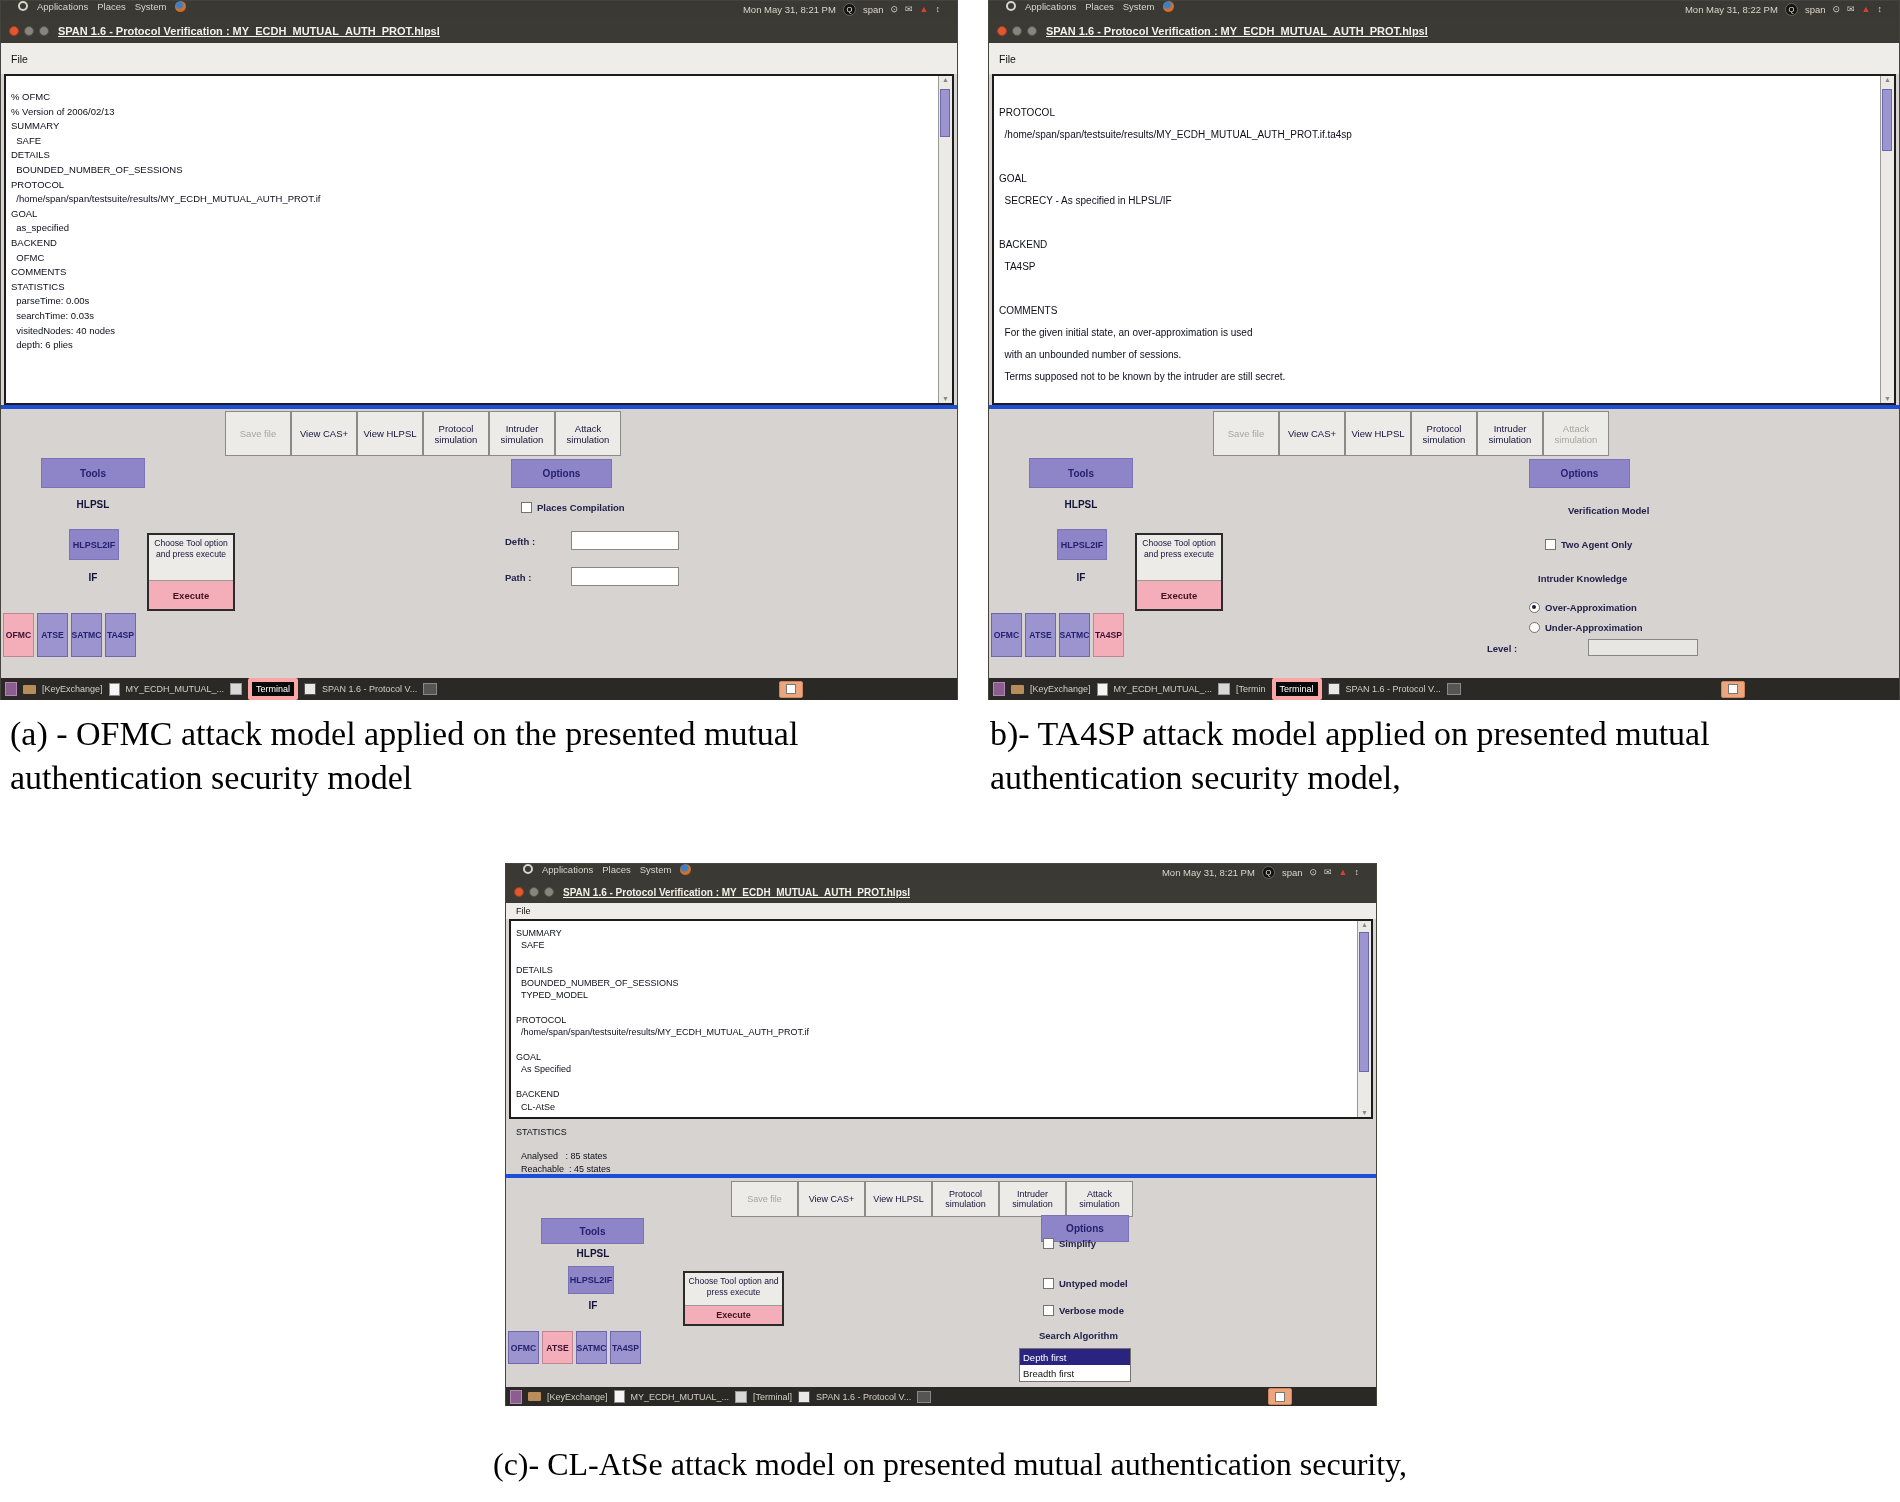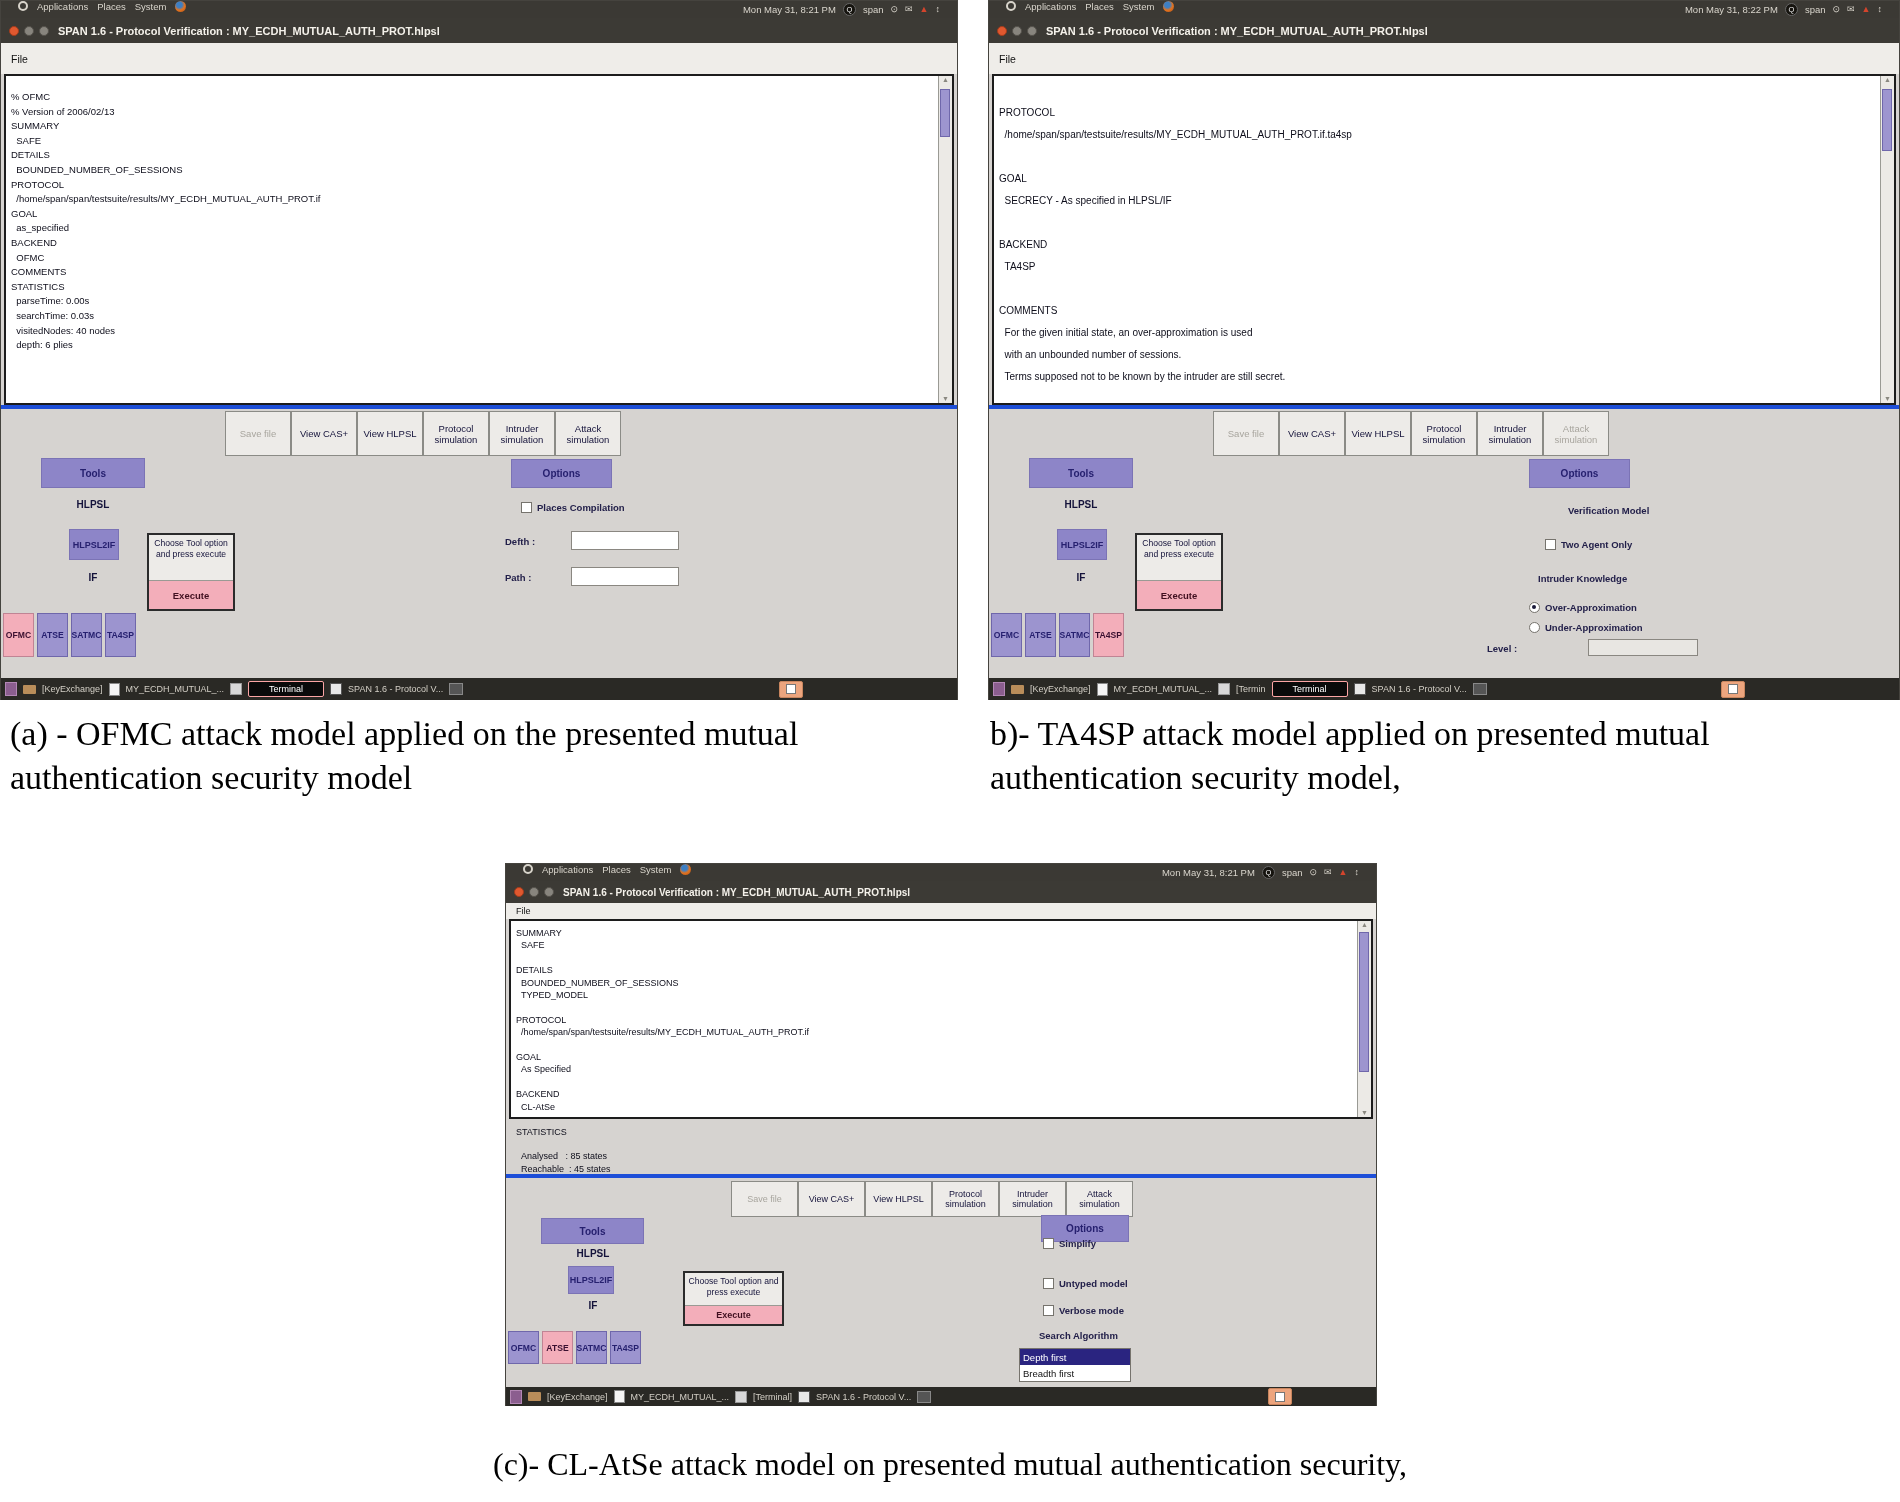--- a/index.html
+++ b/index.html
@@ -19,21 +19,21 @@
   .ff{width:11px;height:11px;border-radius:50%;flex:none;
       background:radial-gradient(circle at 40% 35%,#3d7fc4 0 28%,#e2731f 55%,#b3551a 90%);}
   .tb-right{margin-left:auto;display:flex;align-items:center;gap:7px;}
   .qbadge{width:11px;height:11px;border-radius:50%;background:#16140f;color:#eee;font-size:7.5px;
           display:inline-flex;align-items:center;justify-content:center;border:1px solid #666;}
   .qbadge::after{content:"Q";}
   .ticn{font-size:9px;line-height:1;}
   .warn{color:#d4442c;}
 
   .titlebar{height:25px;background:#3c3a35;color:#f4f1ea;display:flex;align-items:center;
-            font-weight:bold;font-size:11px;gap:5px;padding:0 8px;}
+            font-weight:bold;font-size:11px;gap:5px;padding:0 8px;text-decoration:underline;}
   .pC .titlebar{height:22px;font-size:10px;}
   .wc{width:10px;height:10px;border-radius:50%;background:#88857e;border:1px solid #55524c;box-sizing:border-box;flex:none;}
   .wc.close{background:#e0582f;border-color:#a33c1c;}
   .wtitle{margin-left:4px;white-space:nowrap;overflow:hidden;}
 
   .filebar{height:31px;background:#efede9;font-size:10.5px;color:#111;display:flex;align-items:center;padding-left:10px;}
   .pC .filebar{height:16px;font-size:9px;}
   .filemenu{cursor:default;}
 
   .textarea{position:absolute;left:3px;right:3px;background:#fff;border:2px solid #1c1c1c;box-sizing:border-box;}
@@ -114,21 +114,21 @@
   .pA .taskbar,.pB .taskbar{top:677px;height:22px;}
   .pC .taskbar{top:523px;height:19px;}
   .ticon{display:inline-block;flex:none;}
   .flag{width:10px;height:12px;background:#8b5e8f;border:1px solid #b387b5;}
   .folder{width:13px;height:9px;background:#b98d5a;border-radius:1px;}
   .doc{width:9px;height:11px;background:#f5f5f5;border:1px solid #888;}
   .term{width:10px;height:10px;background:#d8d8d8;border:1px solid #999;}
   .spanicon{width:10px;height:10px;background:#e8e8e8;border:1px solid #555;}
   .stack{width:12px;height:10px;background:#555;border:1px solid #888;}
   .titem{white-space:nowrap;cursor:default;}
-  .pill{background:#0a0a0a;color:#fff;border:1px solid #fca5a5;border-radius:2px;padding:0 20px;height:14px;line-height:14px;}
+  .pill{background:#0a0a0a;color:#fff;border:4px solid #fca5a5;border-radius:2px;padding:0 4px;height:14px;line-height:14px;}
   .trash{margin-left:auto;width:22px;height:15px;background:#eda57e;border:1px solid #c8855e;border-radius:2px;
          display:flex;align-items:center;justify-content:center;flex:none;}
   .trash::after{content:"";width:8px;height:8px;background:#fff;border:1px solid #777;}
   .pA .trash,.pB .trash{margin-right:150px;}
   .pC .trash{margin-right:80px;}
 
   
   .cap{position:absolute;font-family:"Liberation Serif",serif;color:#000;}
   .capA{left:10px;top:712px;width:850px;font-size:34px;line-height:44px;}
   .capB{left:990px;top:712px;width:860px;font-size:34px;line-height:44px;}

